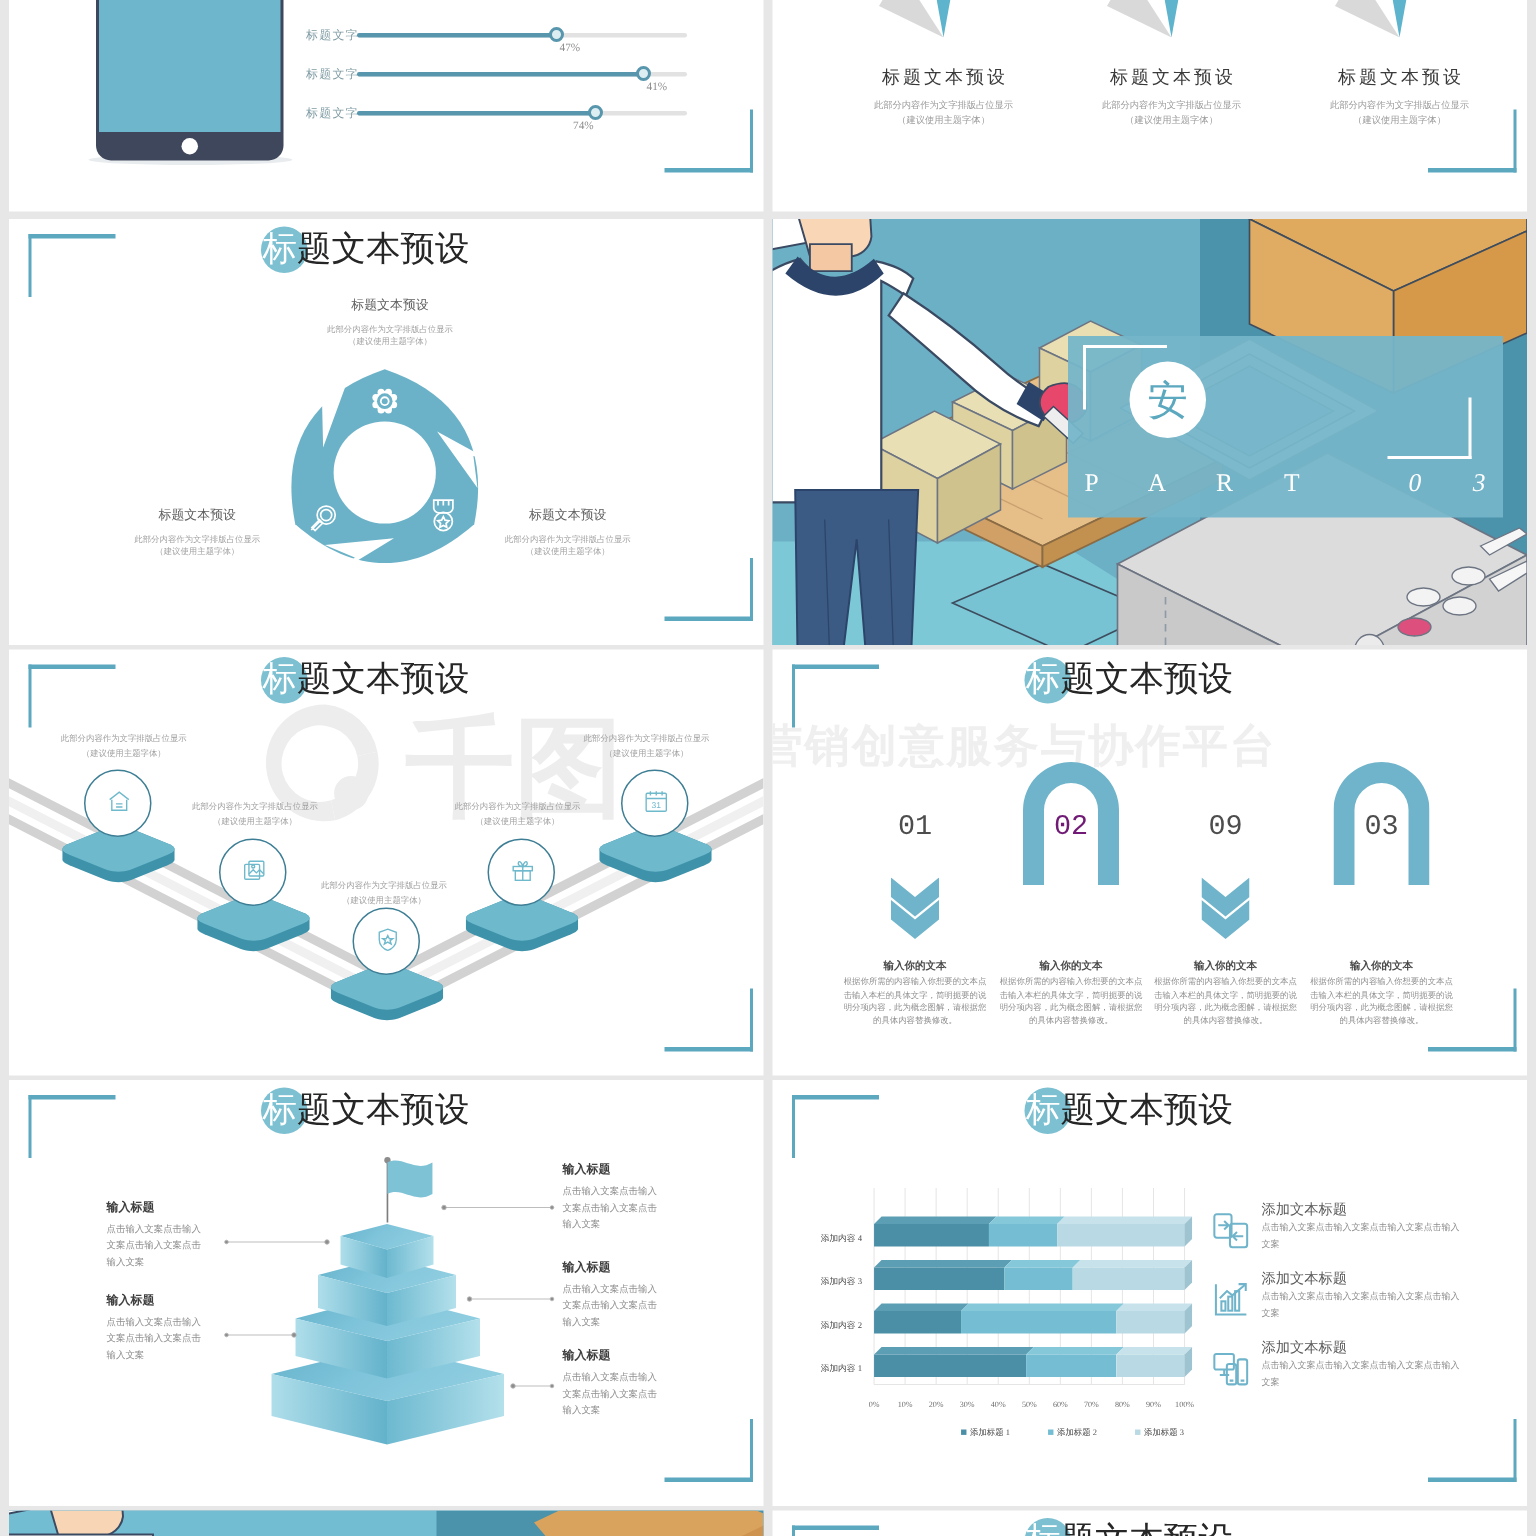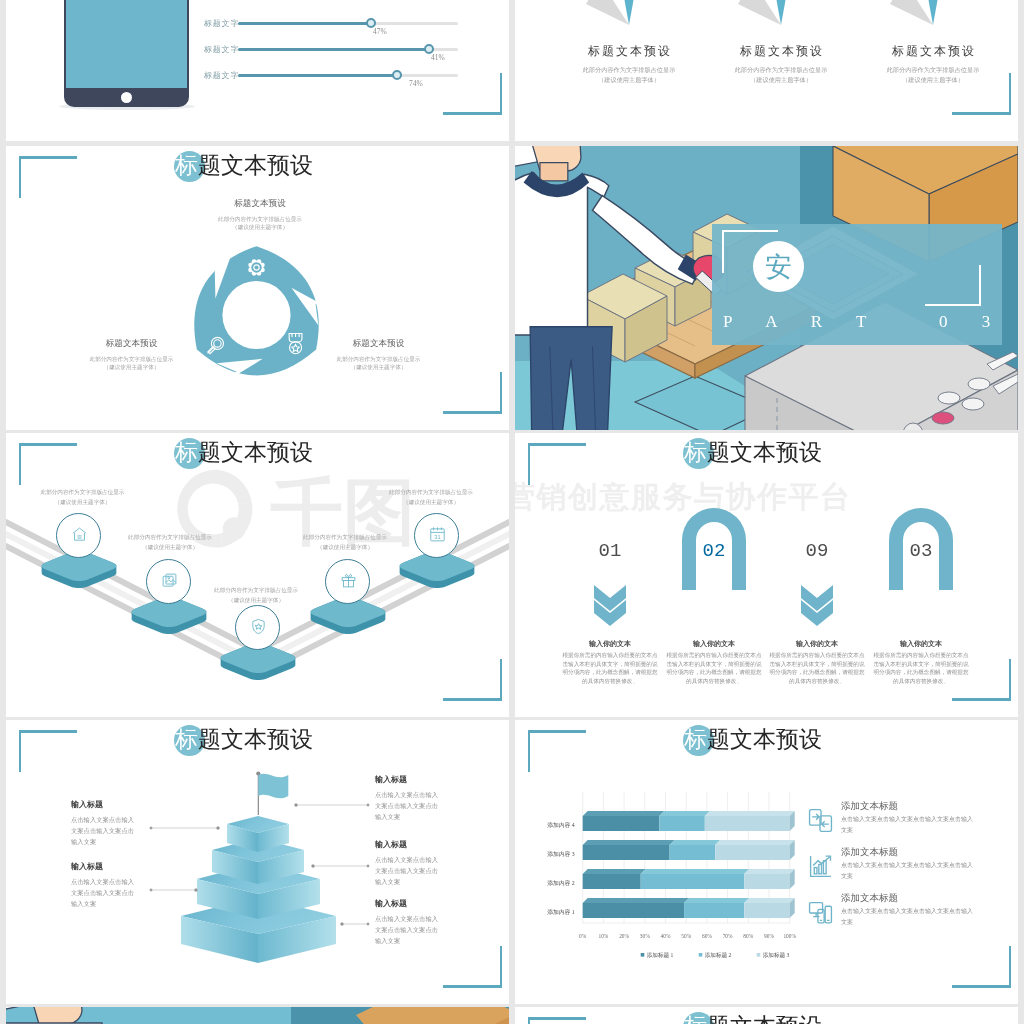--- a/index.html
+++ b/index.html
@@ -65,21 +65,21 @@
     <div class="track" style="left:232px;top:191px;width:220px;height:2.5px;"></div>
     <div class="fill" style="left:232px;top:191px;width:191px;height:2.5px;"></div>
     <div class="knob" style="left:418.0px;top:187.0px;width:6px;height:6px;"></div>
     <div class="pct" style="left:425px;top:196px;font-size:7.5px;color:#8d8d8d;">41%</div>
   </div>
   <div>
     <div class="body-sm" style="position:absolute;left:198px;top:213px;font-size:8px;letter-spacing:0.8px;color:#7f9ba4;white-space:nowrap;">标题文字</div>
     <div class="track" style="left:232px;top:217px;width:220px;height:2.5px;"></div>
     <div class="fill" style="left:232px;top:217px;width:159px;height:2.5px;"></div>
     <div class="knob" style="left:386.0px;top:213.0px;width:6px;height:6px;"></div>
-    <div class="pct" style="left:403px;top:222px;font-size:7.5px;color:#8d8d8d;">74%</div>
+    <div class="pct" style="left:376px;top:222px;font-size:7.5px;color:#8d8d8d;">74%</div>
   </div>
   <div class="bracket" style="left:437px;top:216px;width:59px;height:42px;">
     <div class="h" style="left:0;bottom:0;width:59px;height:3px;"></div>
     <div class="v" style="right:0;top:0;width:2px;height:42px;"></div>
   </div>
 </div>
 
 <div class="slide" style="left:515px;top:-143px;width:503px;height:284px;">
   <div>
     <svg width="60" height="72" style="position:absolute;left:69px;top:96px;">
@@ -259,21 +259,21 @@
     <div class="v" style="left:0;top:0;width:2px;height:43px;background:#ffffff;"></div>
   </div>
   <div class="bracket" style="left:410px;top:119px;width:56px;height:41px;">
     <div class="h" style="left:0;bottom:0;width:56px;height:2px;background:#ffffff;"></div>
     <div class="v" style="right:0;top:0;width:2px;height:41px;background:#ffffff;"></div>
   </div>
   <div class="cover-circle" style="left:238px;top:95px;width:51px;height:51px;font-size:27px;">
     <span>安</span>
   </div>
   <div class="cover-sub" style="left:208px;top:166px;font-size:17px;letter-spacing:15px;">P A R T</div>
-  <div class="cover-sub" style="left:424px;top:166px;font-size:17px;letter-spacing:15px;">0 3</div>
+  <div class="cover-sub" style="left:424px;top:166px;font-size:17px;letter-spacing:15px;font-style:italic;">0 3</div>
 </div>
 
 <div class="slide" style="left:6px;top:433px;width:503px;height:284px;">
   <div class="bracket" style="left:13px;top:10px;width:58px;height:42px;">
     <div class="h" style="left:0;top:0;width:58px;height:3px;"></div>
     <div class="v" style="left:0;top:0;width:2px;height:42px;"></div>
   </div>
   <div class="headline" style="left:169px;top:4px;font-size:23px;height:32px;">
     <span class="badge"></span><span class="first">标</span><span class="rest">题文本预设</span>
   </div>
@@ -395,21 +395,21 @@
     <div class="num" style="left:75px;top:107px;width:40px;text-align:center;font-size:19px;color:#4d4d4d;">01</div>
     <svg viewBox="0 0 64 82" style="position:absolute;left:79px;top:152px;width:32px;height:41px;">
       <path d="M0 0 L32 26 L64 0 L64 26 L32 52 L0 26 Z" fill="#6fb4ca"></path>
       <path d="M0 30 L32 56 L64 30 L64 56 L32 82 L0 56 Z" fill="#6fb4ca"></path>
     </svg>
   </div>
   <div>
     <svg viewBox="0 0 64 82" style="position:absolute;left:167px;top:75px;width:64px;height:82px;">
       <path d="M0 82 L0 32 a32 32 0 0 1 64 0 L64 82 L50 82 L50 32 a18 18 0 0 0 -36 0 L14 82 Z" fill="#6fb4ca"></path>
     </svg>
-    <div class="num" style="left:179px;top:107px;width:40px;text-align:center;font-size:19px;color:#0369a1;">02</div>
+    <div class="num" style="left:179px;top:107px;width:40px;text-align:center;font-size:19px;color:#701a75;">02</div>
   </div>
   <div>
     <div class="num" style="left:282px;top:107px;width:40px;text-align:center;font-size:19px;color:#4d4d4d;">09</div>
     <svg viewBox="0 0 64 82" style="position:absolute;left:286px;top:152px;width:32px;height:41px;">
       <path d="M0 0 L32 26 L64 0 L64 26 L32 52 L0 26 Z" fill="#6fb4ca"></path>
       <path d="M0 30 L32 56 L64 30 L64 56 L32 82 L0 56 Z" fill="#6fb4ca"></path>
     </svg>
   </div>
   <div>
     <svg viewBox="0 0 64 82" style="position:absolute;left:374px;top:75px;width:64px;height:82px;">

